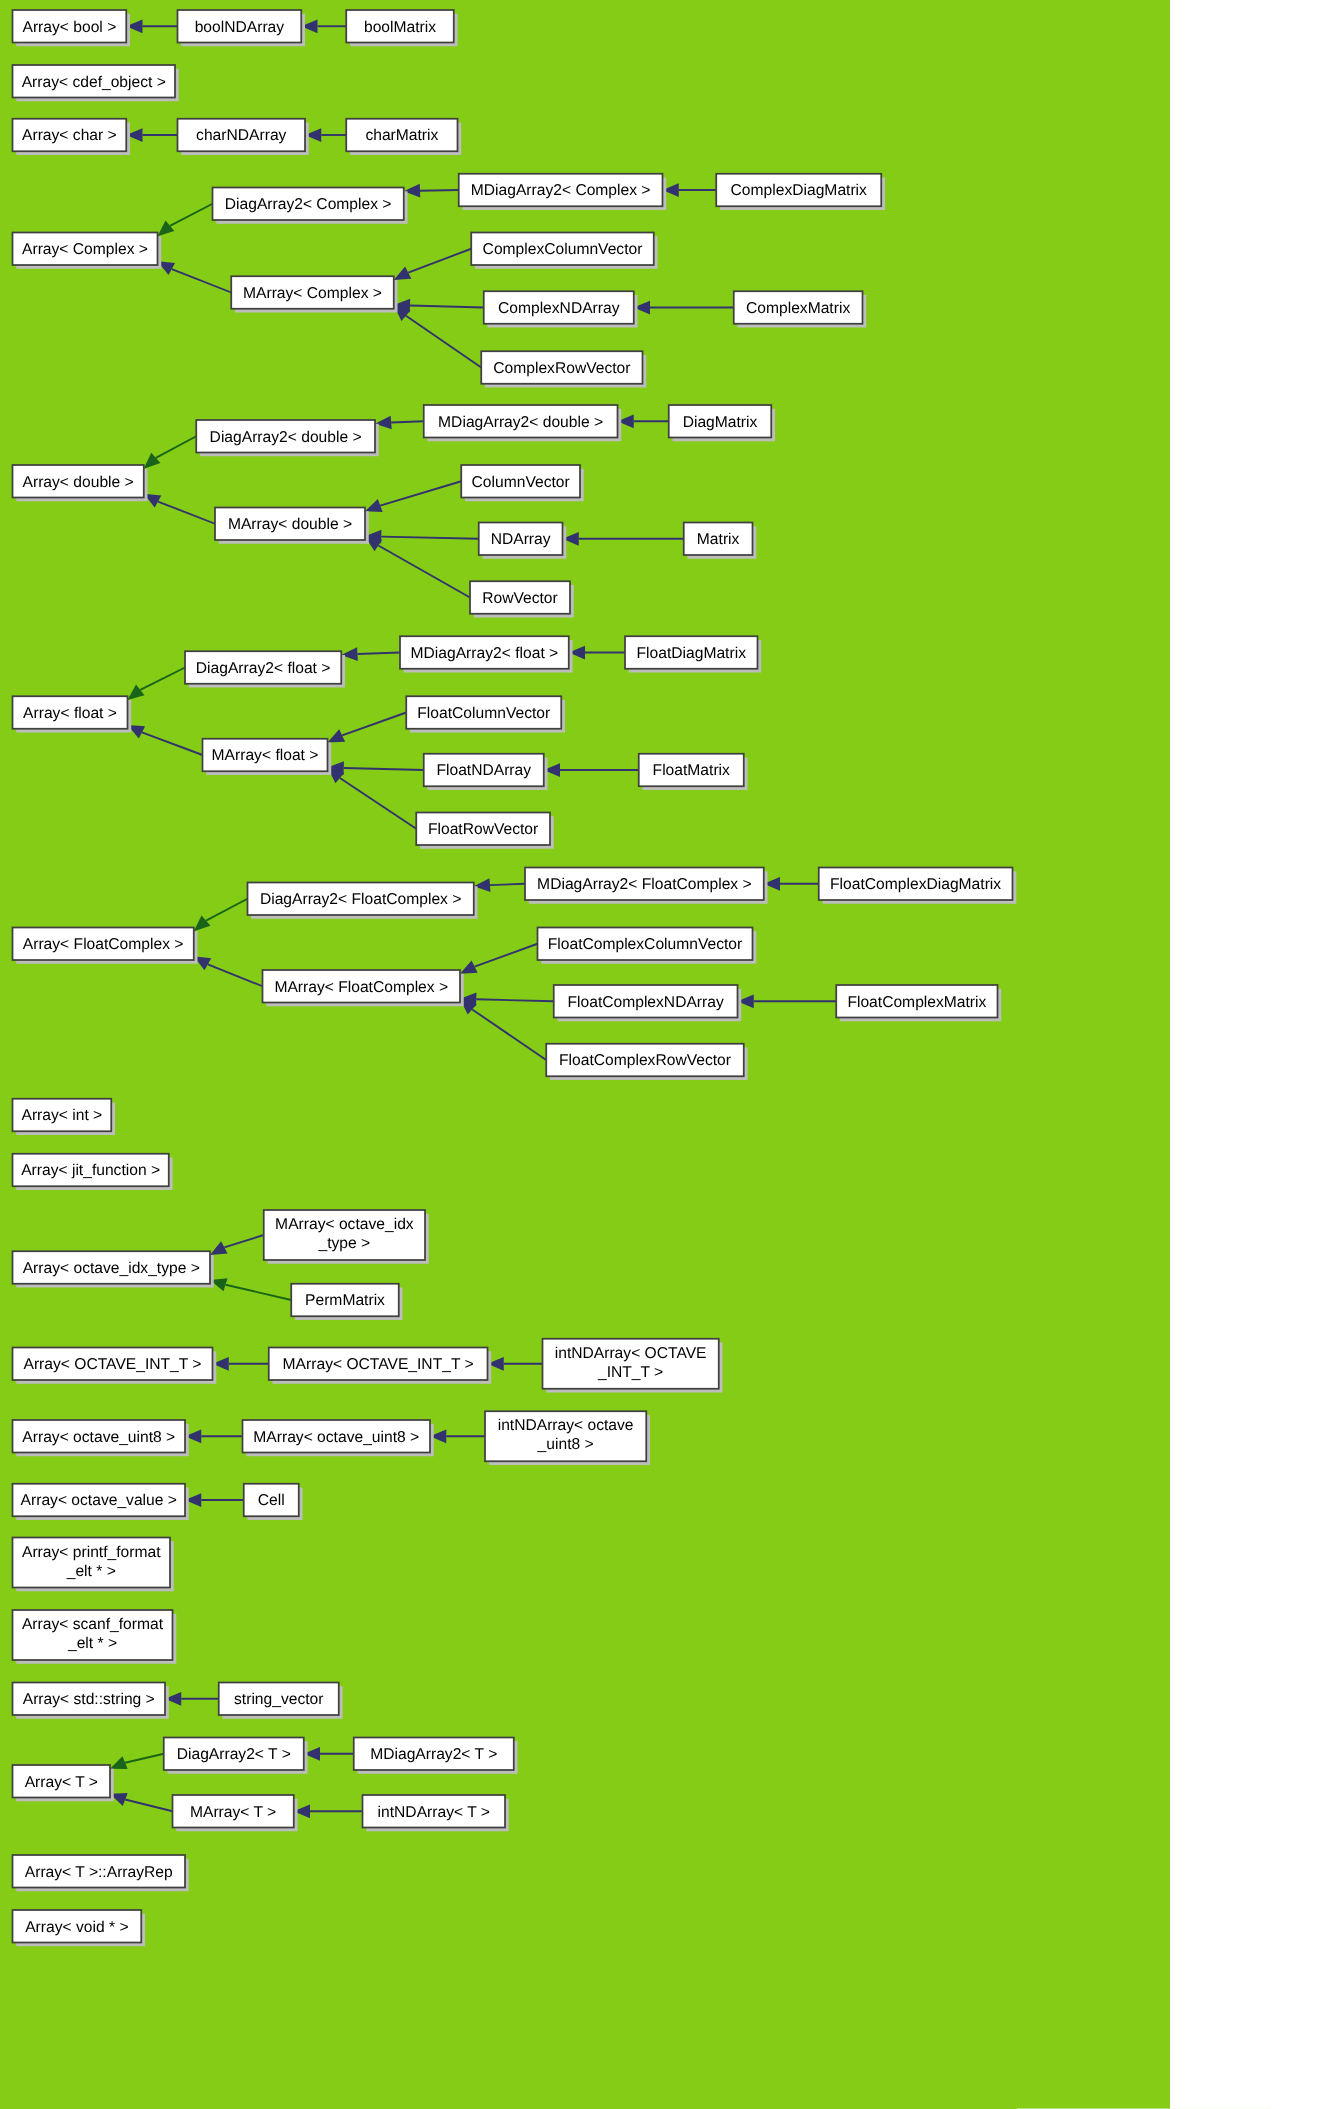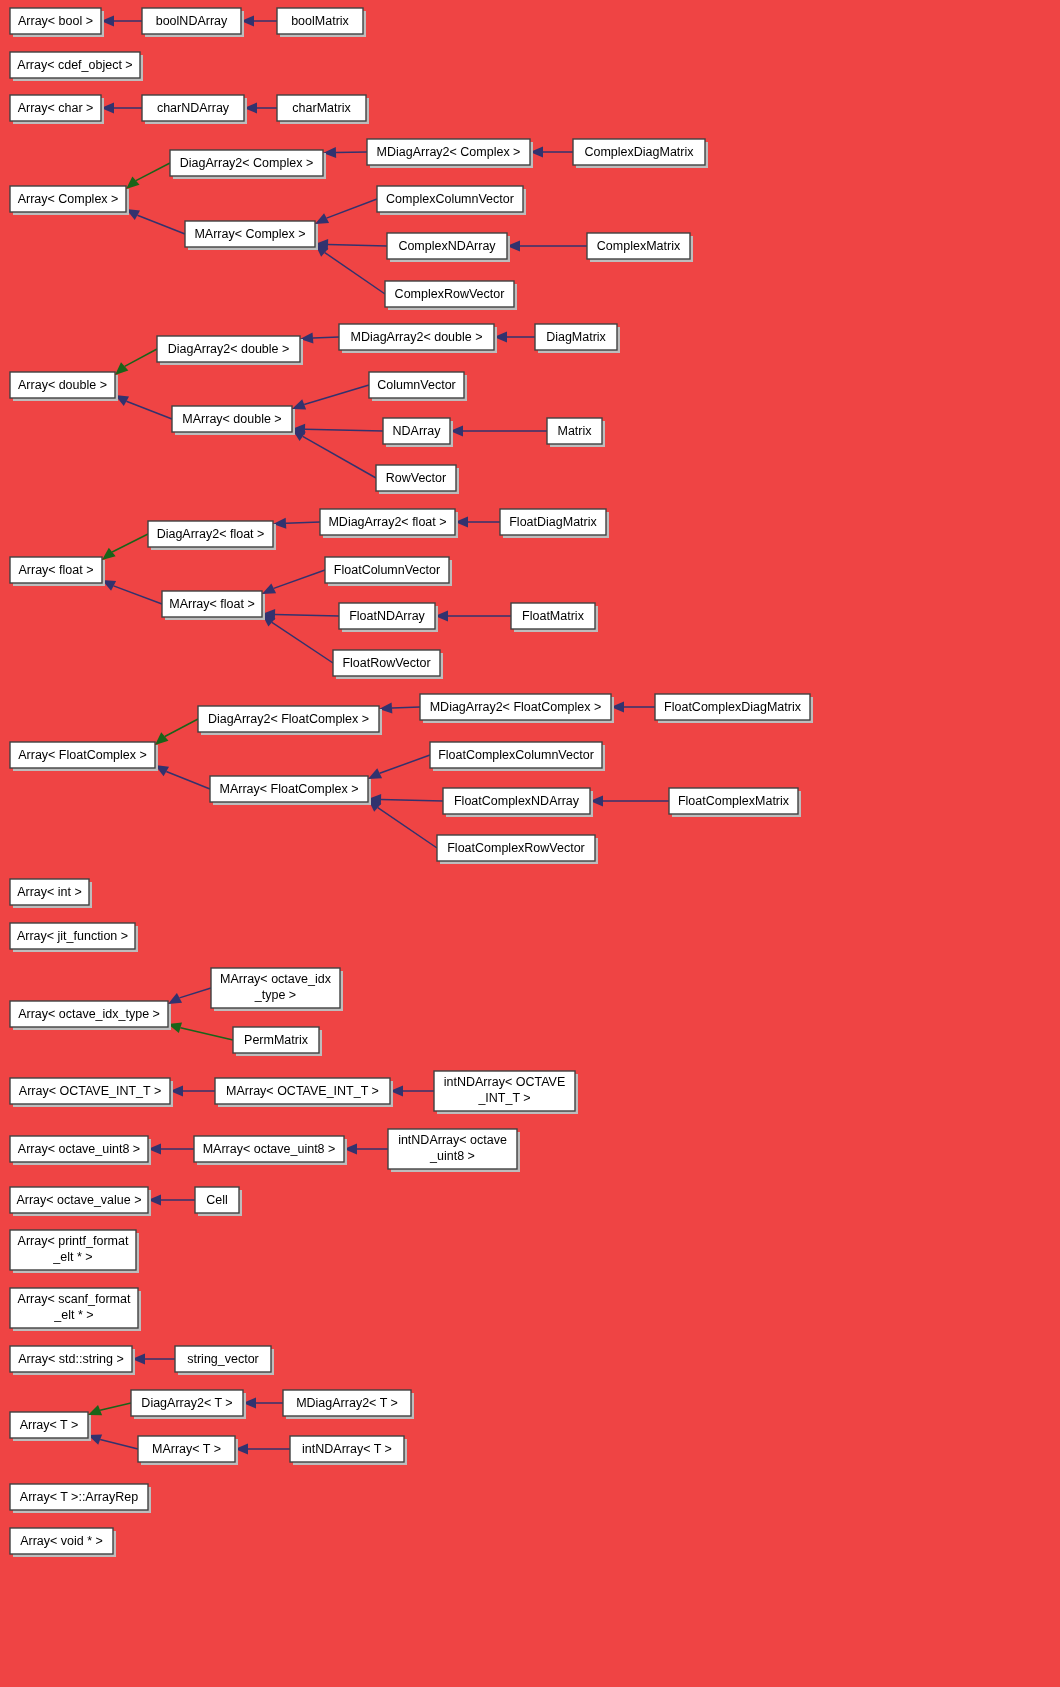--- a/index.html
+++ b/index.html
@@ -6,23 +6,23 @@
   html, body {
     margin: 0;
     padding: 0;
     background: #ffffff;
   }
   body {
     font-family: "Liberation Sans", sans-serif;
   }
   #diagram-root {
     position: relative;
-    width: 1060px;
+    width: 936px;
     height: 1687px;
-    background: #ef4444;
+    background: #84cc16;
     overflow: hidden;
     text-decoration: underline;
   }
   svg.graph {
     display: block;
     width: 1060px;
     height: 1687px;
   }
   .node-box {
     fill: #ffffff;

